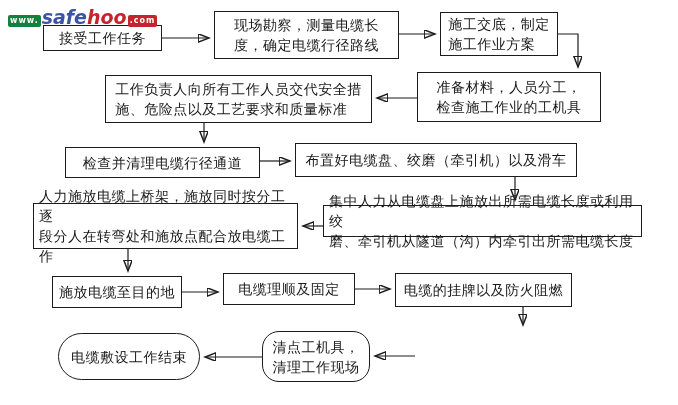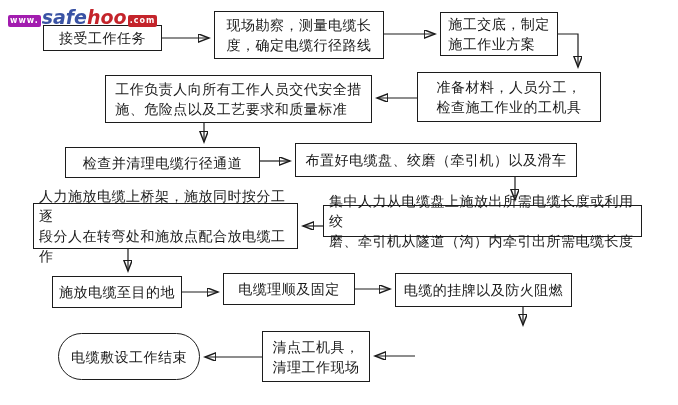--- a/index.html
+++ b/index.html
@@ -14,21 +14,21 @@
     letter-spacing:0.5px;
   }
   .node.stadium{border-radius:24px;}
   .connectors{position:absolute;left:0;top:0;width:678px;height:405px;pointer-events:none;}
   .connectors path{stroke:#1c1c1c;stroke-width:1.2;fill:none;}
   .watermark{
     position:absolute;left:8px;top:8px;z-index:5;
     display:flex;align-items:flex-end;line-height:1;
     font-style:italic;font-weight:bold;white-space:nowrap;
   }
-  .wm-www{font-size:8px;font-style:normal;color:#fff;background:#a21caf;padding:2px 2px;border-radius:2px;margin-right:1px;letter-spacing:1px;}
+  .wm-www{font-size:8px;font-style:normal;color:#fff;background:#15803d;padding:2px 2px;border-radius:2px;margin-right:1px;letter-spacing:1px;}
   .wm-safe{font-size:19px;color:#3a53a4;}
   .wm-hoo{font-size:19px;color:#c4242b;}
   .wm-com{font-size:8px;font-style:normal;color:#fff;background:#c4242b;padding:2px 2px;border-radius:2px;margin-left:1px;letter-spacing:1px;}
 </style>
 </head>
 <body>
 
 <div class="canvas">
 
   <div class="watermark">
@@ -55,21 +55,21 @@
     <path d="M128 249 L128 271" marker-end="url(#arr)"></path>
     <path d="M182 292 L218 292" marker-end="url(#arr)"></path>
     <path d="M355 289 L390 289" marker-end="url(#arr)"></path>
     <path d="M523 307 L523 325" marker-end="url(#arr)"></path>
     <path d="M415 356 L375 356" marker-end="url(#arr)"></path>
     <path d="M262 357 L205 357" marker-end="url(#arr)"></path>
   </svg>
 
   <div class="node" style="left:43px;top:25px;width:119px;height:26px;">接受工作任务</div>
 
-  <div class="node" style="left:214px;top:11px;width:170px;height:48px;">现场勘察，测量电缆长
+  <div class="node" style="left:214px;top:11px;width:185px;height:48px;">现场勘察，测量电缆长
 度，确定电缆行径路线</div>
 
   <div class="node" style="left:440px;top:12px;width:118px;height:44px;">施工交底，制定
 施工作业方案</div>
 
   <div class="node" style="left:417px;top:72px;width:184px;height:50px;">准备材料，人员分工，
 检查施工作业的工机具</div>
 
   <div class="node" style="left:105px;top:75px;width:267px;height:48px;">工作负责人向所有工作人员交代安全措
 施、危险点以及工艺要求和质量标准</div>
@@ -84,18 +84,18 @@
   <div class="node" style="left:323px;top:205px;width:319px;height:32px;">集中人力从电缆盘上施放出所需电缆长度或利用绞
 磨、牵引机从隧道（沟）内牵引出所需电缆长度</div>
 
   <div class="node" style="left:52px;top:276px;width:130px;height:32px;">施放电缆至目的地</div>
 
   <div class="node" style="left:223px;top:273px;width:132px;height:32px;">电缆理顺及固定</div>
 
   <div class="node" style="left:395px;top:273px;width:177px;height:34px;">电缆的挂牌以及防火阻燃</div>
 
 
-  <div class="node" style="left:262px;top:331px;width:108px;height:51px;">清点工机具，
+  <div class="node" style="left:262px;top:331px;width:108px;height:51px;border-radius:17px;">清点工机具，
 清理工作现场</div>
 
   <div class="node stadium" style="left:58px;top:333px;width:142px;height:47px;">电缆敷设工作结束</div>
 
 </div>
 
 </body></html>

